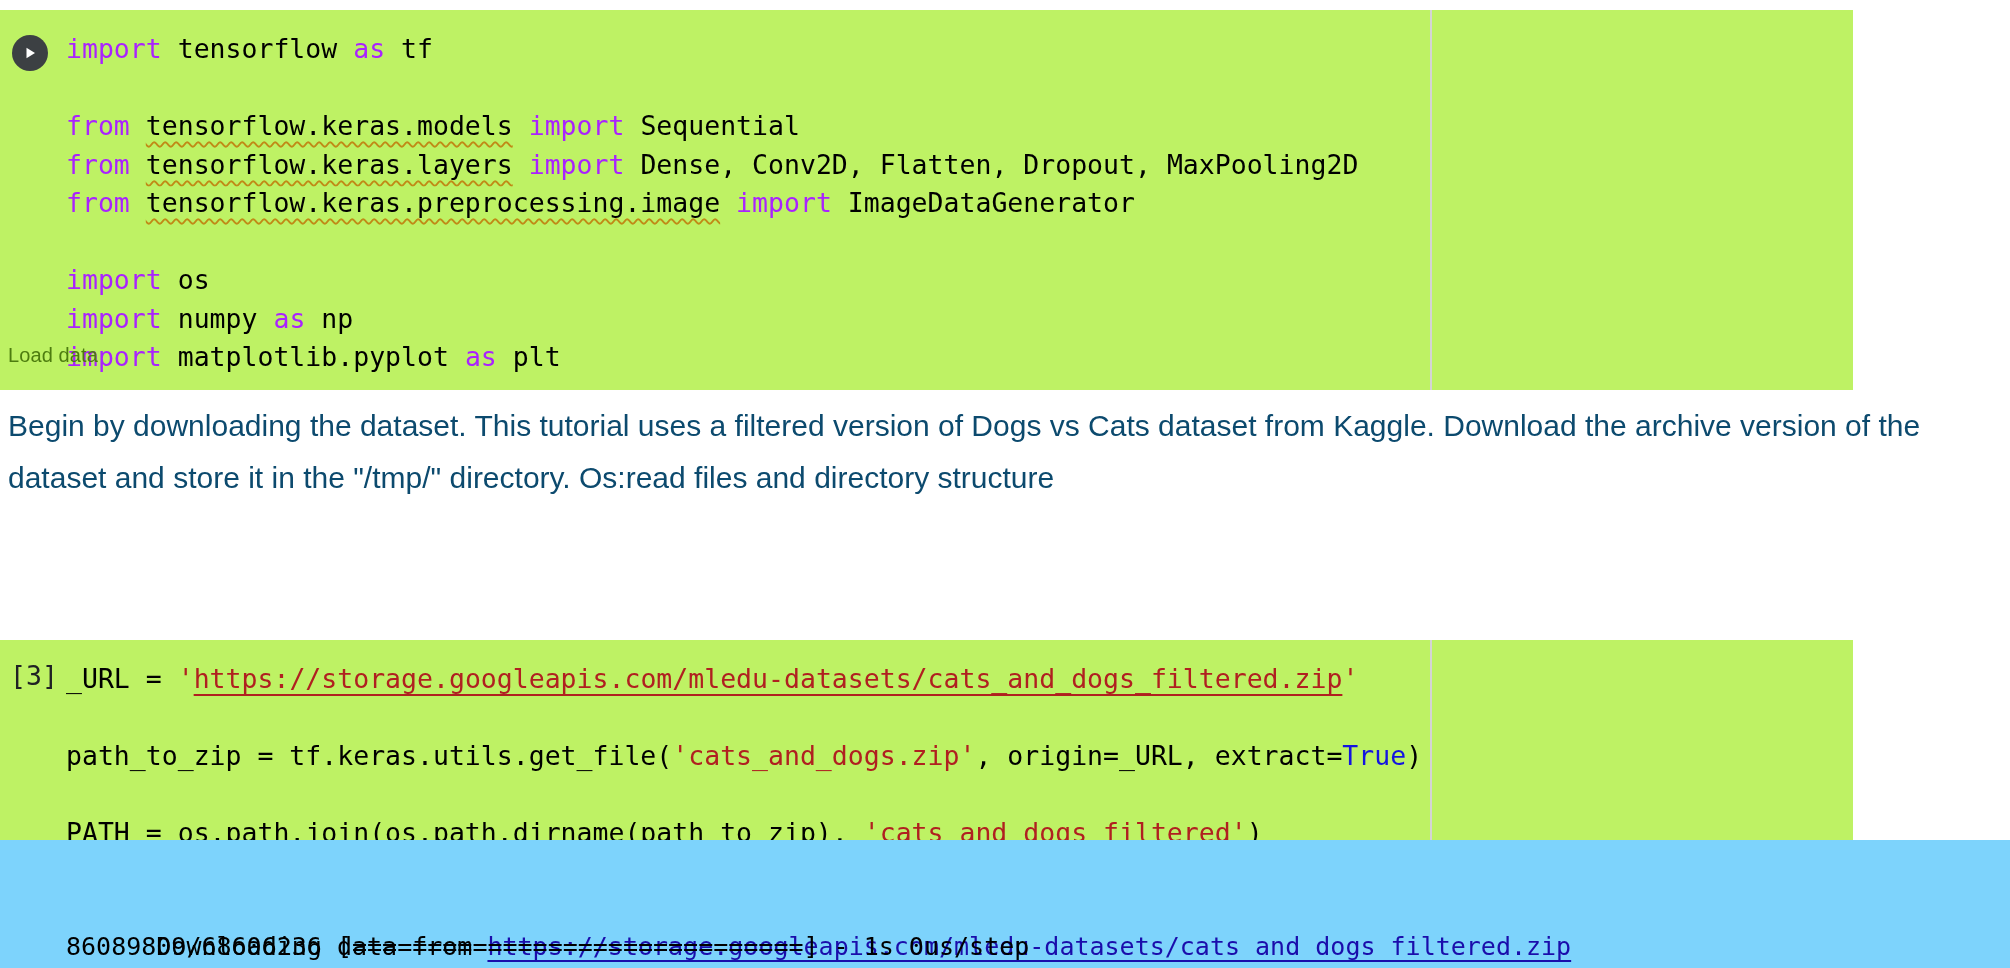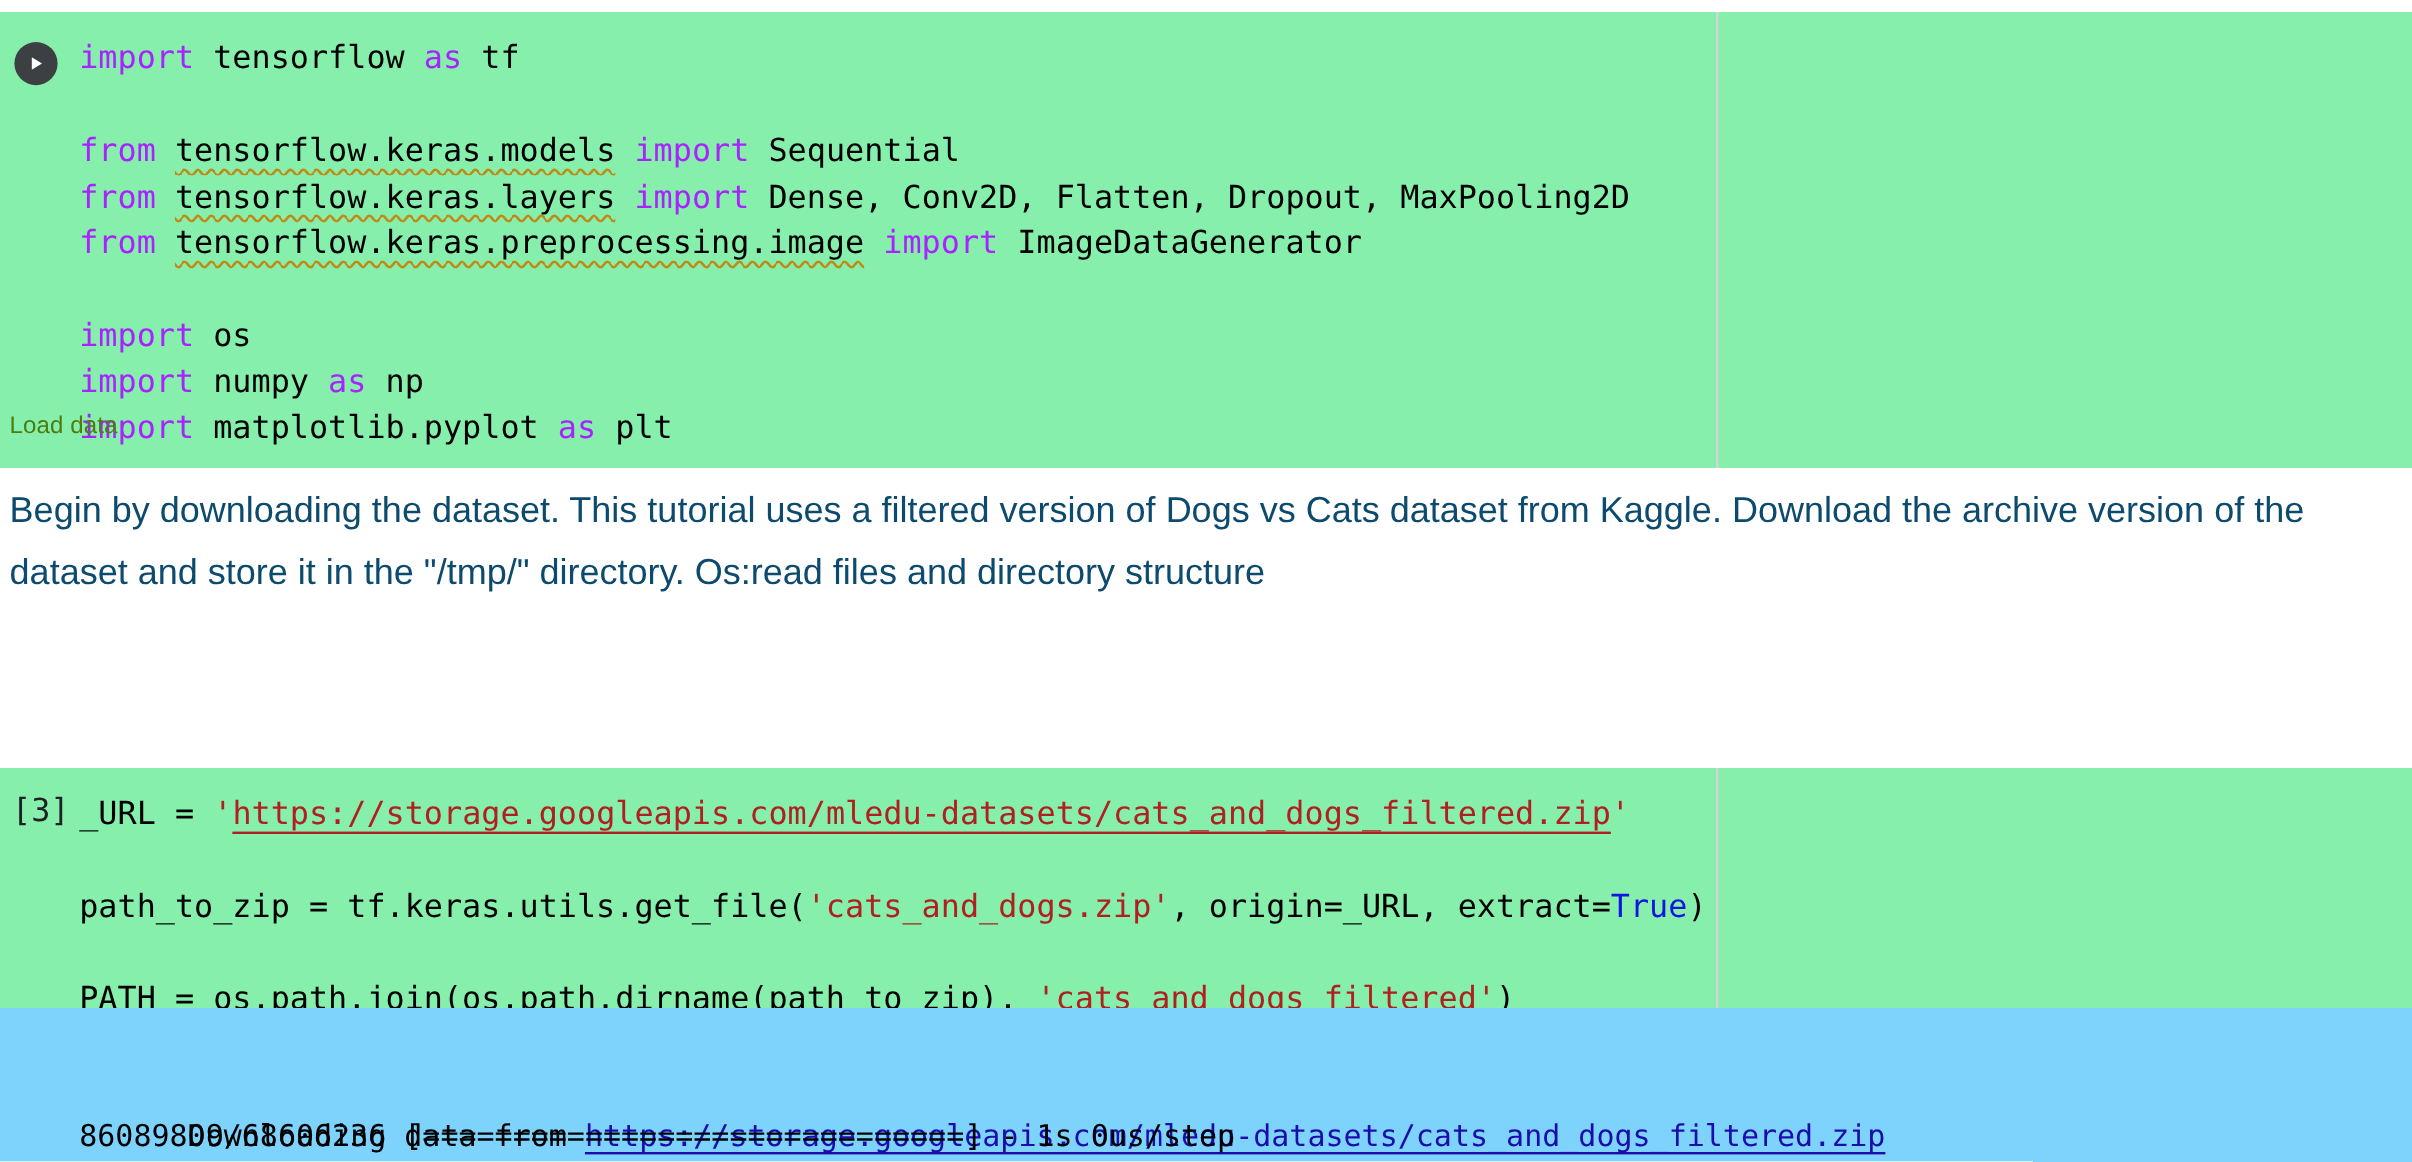--- a/index.html
+++ b/index.html
@@ -7,22 +7,22 @@
     width:2010px;height:968px;
     background:#ffffff;
     font-family:"Liberation Sans", sans-serif;
     overflow:hidden;
     -webkit-font-smoothing:antialiased;
   }
   .page{position:relative;width:2010px;height:968px;}
 
   
   .cell{
-    position:absolute;left:0;width:2010px;
-    background:#86efac;
+    position:absolute;left:0;width:1853px;
+    background:#bef264;
   }
   .cell .ruler{
     position:absolute;top:0;bottom:0;left:1430px;
     width:2px;background:#d4d4d4;
   }
   .code{
     position:absolute;left:0;top:0;
     font-family:"DejaVu Sans Mono","Liberation Mono",monospace;
     font-size:26.5px;
     line-height:38.5px;

